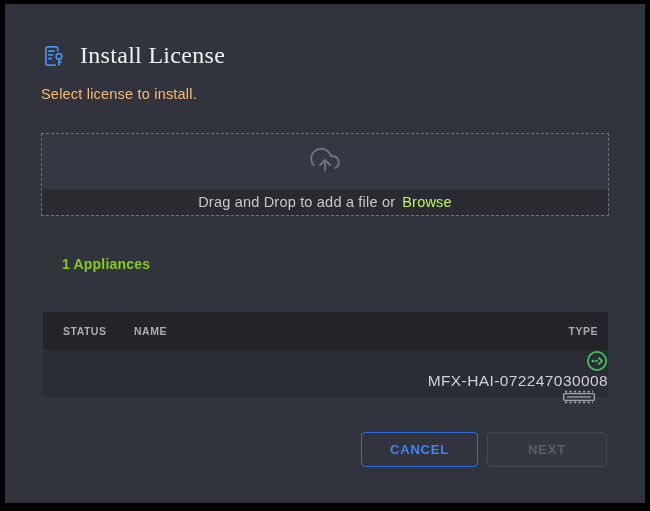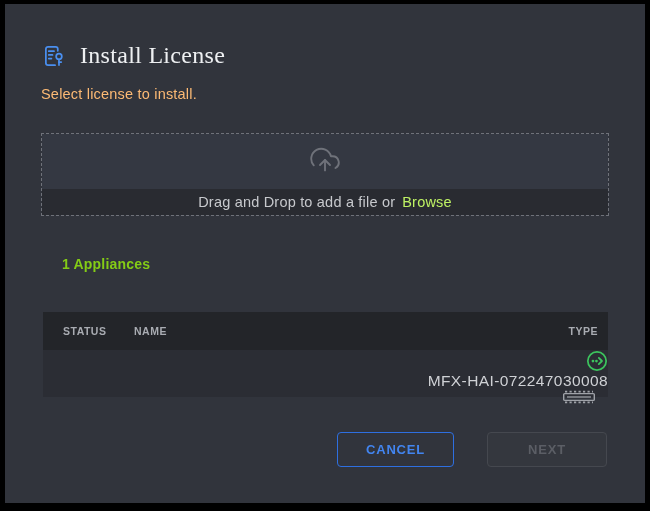--- a/index.html
+++ b/index.html
@@ -101,21 +101,21 @@
     font-size:15.5px;
     color:#cfd1d5;
     letter-spacing:0.4px;
   }
   .row-type { margin-right:12px; width:34px; height:14px; flex:0 0 auto; }
 
   
   .dlg-footer {
     position:absolute;
     right:38px; bottom:36px;
-    display:flex; gap:33px;
+    display:flex; gap:9px;
   }
   .btn {
     height:35px;
     border-radius:4px;
     font-family:"Liberation Sans", sans-serif;
     font-size:13px;
     font-weight:600;
     letter-spacing:0.8px;
     display:flex; align-items:center; justify-content:center;
   }

